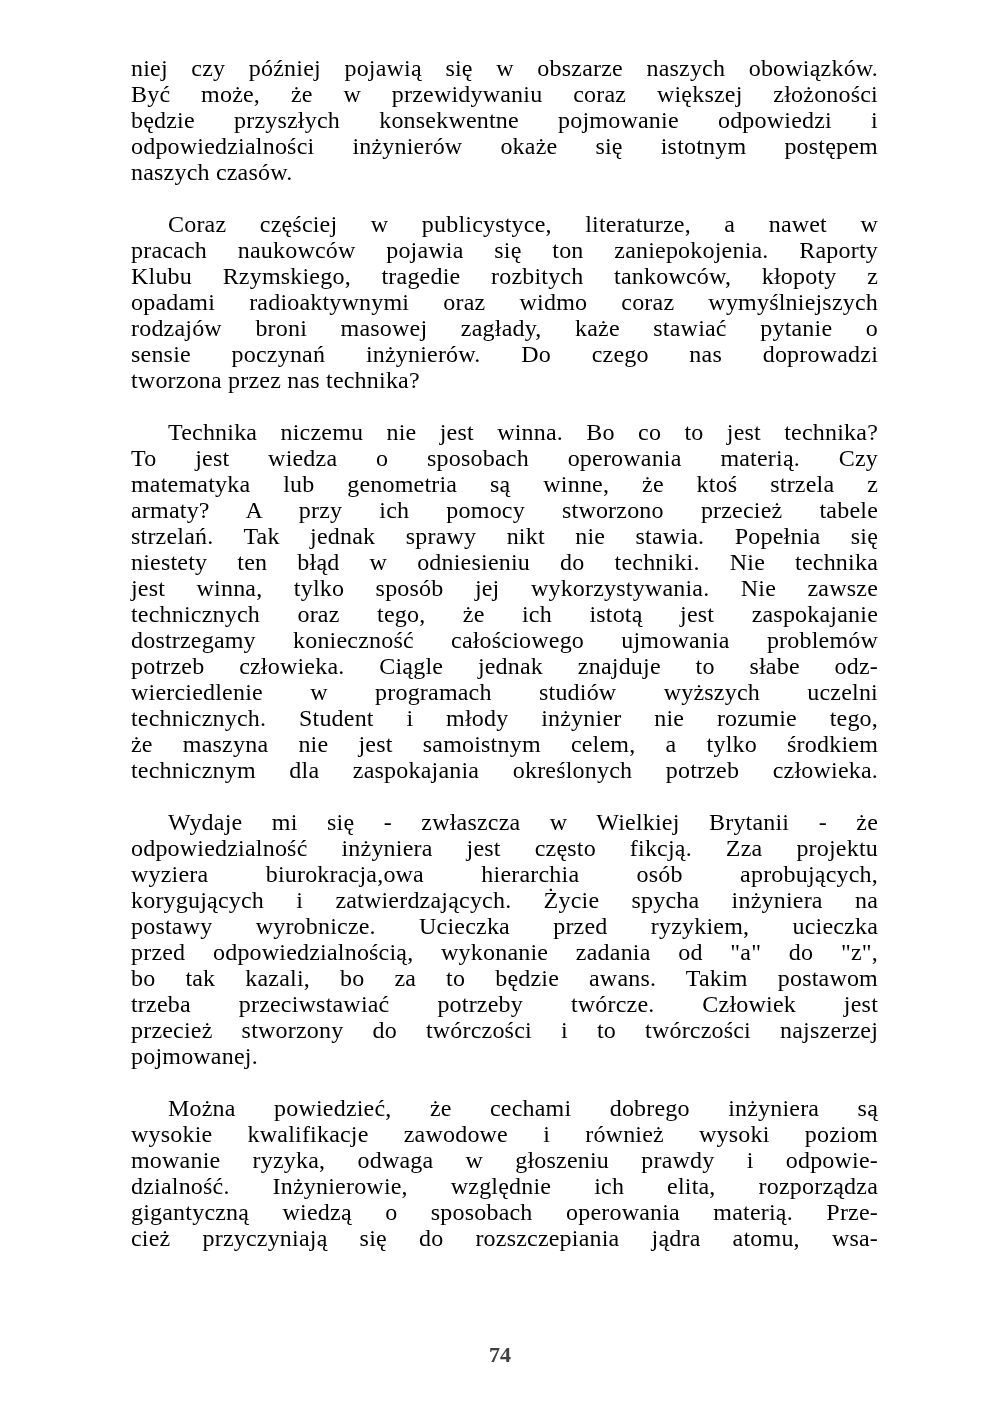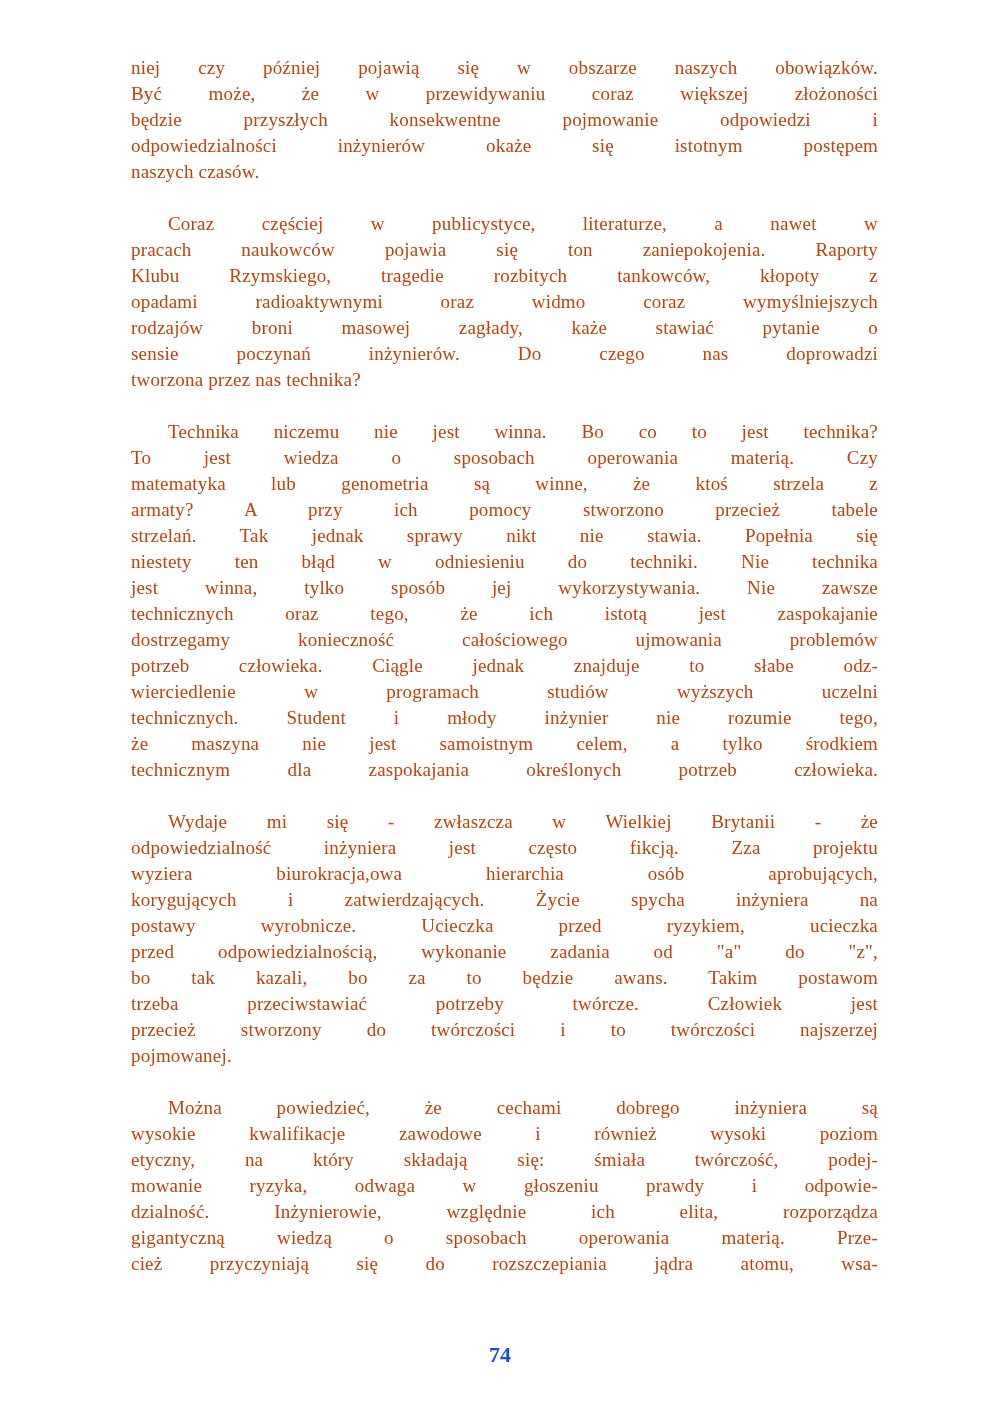--- a/index.html
+++ b/index.html
@@ -1,33 +1,33 @@
 <!DOCTYPE html>
 <html><head>
 <meta charset="utf-8">
 <style>
   html, body { margin: 0; padding: 0; background: #ffffff; }
   body { width: 1000px; height: 1420px; position: relative; overflow: hidden; }
   .page {
     position: absolute; left: 131px; top: 55px; width: 747px;
     font-family: "Liberation Serif", "DejaVu Serif", serif;
-    font-size: 19px; color: #c2410c;
+    font-size: 24px; color: #000000;
   }
   .para { margin: 0 0 26px 0; }
   .line {
     display: block; height: 26px; line-height: 26px;
     white-space: nowrap; text-align: justify; text-align-last: justify;
     letter-spacing: 0.2px;
   }
   .line.last { text-align-last: left; }
   .line.indent { padding-left: 37px; }
   .pagenum {
     position: absolute; left: 0; width: 1000px; top: 1342px;
     text-align: center; font-family: "Liberation Serif", "DejaVu Serif", serif;
-    font-size: 22px; font-weight: bold; color: #1d4ed8;
+    font-size: 22px; font-weight: bold; color: #404040;
   }
 </style>
 </head>
 <body>
 
 <div class="page">
   <div class="para">
     <span class="line">niej czy później pojawią się w obszarze naszych obowiązków.</span>
     <span class="line">Być może, że w przewidywaniu coraz większej złożoności</span>
     <span class="line">będzie przyszłych konsekwentne pojmowanie odpowiedzi i</span>
@@ -71,21 +71,20 @@
     <span class="line">przed odpowiedzialnością, wykonanie zadania od "a" do "z",</span>
     <span class="line">bo tak kazali, bo za to będzie awans. Takim postawom</span>
     <span class="line">trzeba przeciwstawiać potrzeby twórcze. Człowiek jest</span>
     <span class="line">przecież stworzony do twórczości i to twórczości najszerzej</span>
     <span class="line last">pojmowanej.</span>
   </div>
 
   <div class="para">
     <span class="line indent">Można powiedzieć, że cechami dobrego inżyniera są</span>
     <span class="line">wysokie kwalifikacje zawodowe i również wysoki poziom</span>
-    <span class="line">etyczny, na który składają się: śmiała twórczość, podej-</span>
     <span class="line">mowanie ryzyka, odwaga w głoszeniu prawdy i odpowie-</span>
     <span class="line">dzialność. Inżynierowie, względnie ich elita, rozporządza</span>
     <span class="line">gigantyczną wiedzą o sposobach operowania materią. Prze-</span>
     <span class="line">cież przyczyniają się do rozszczepiania jądra atomu, wsa-</span>
   </div>
 </div>
 
 <div class="pagenum">74</div>
 
 </body></html>

